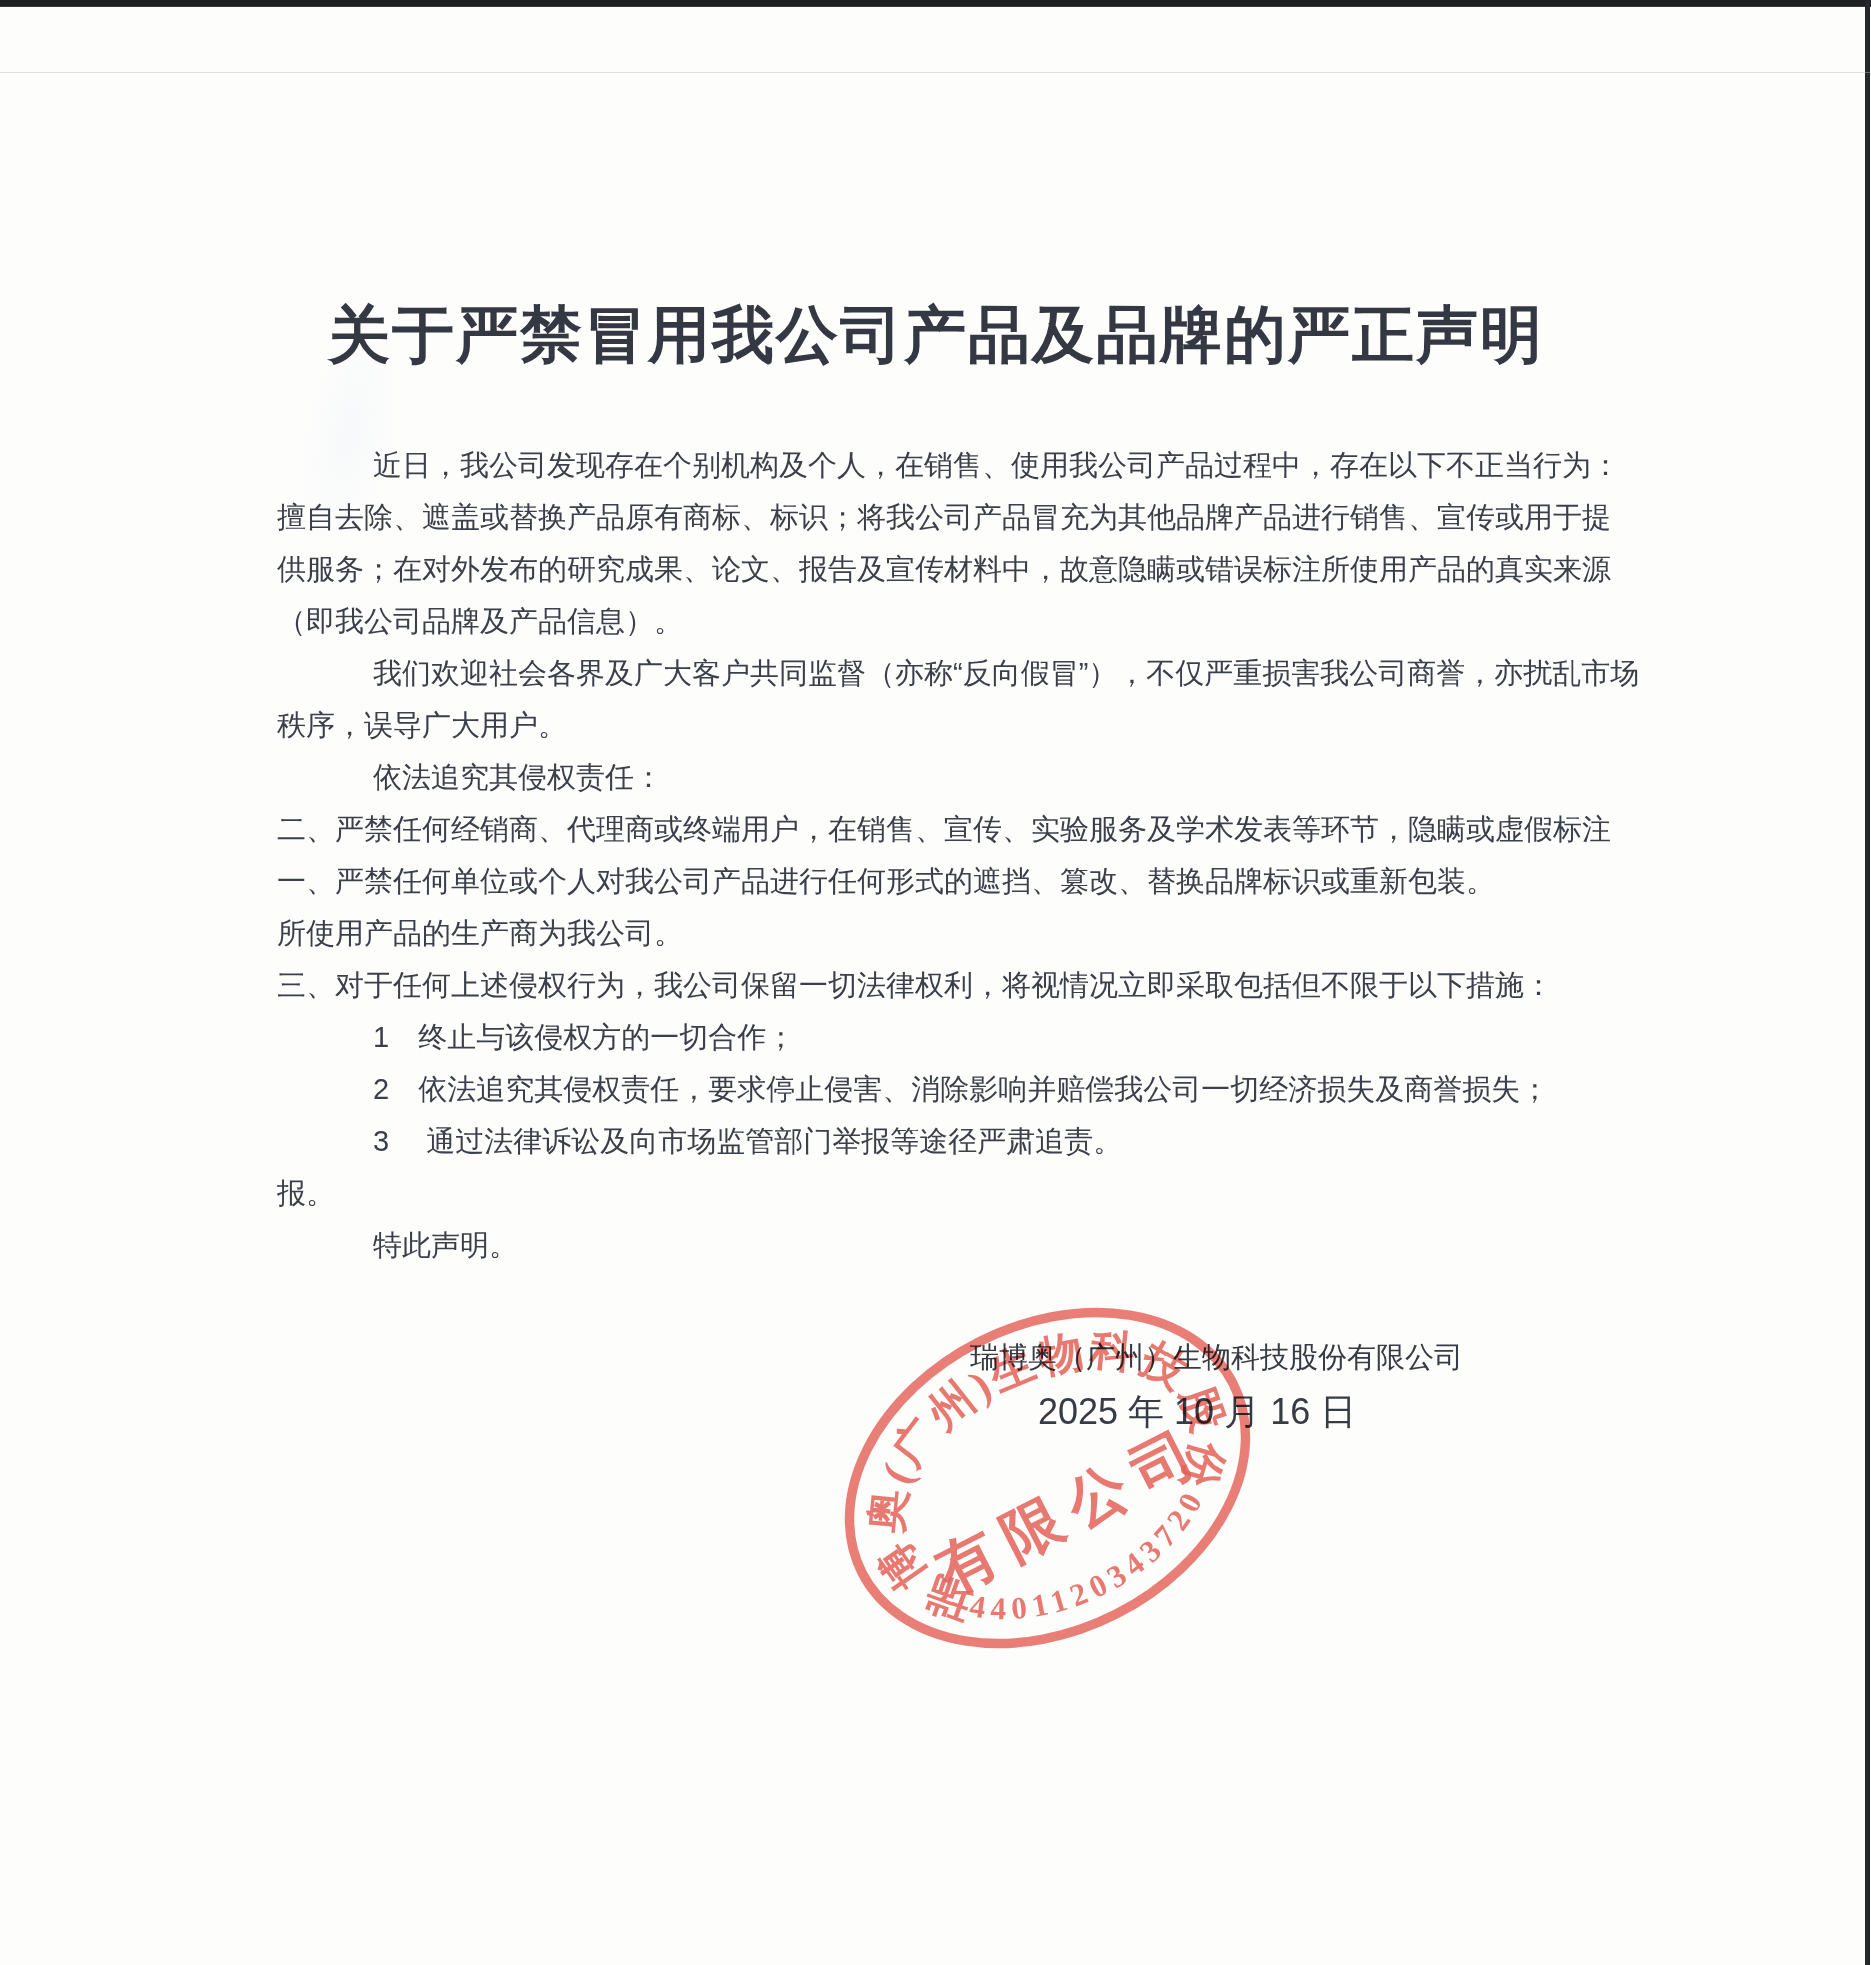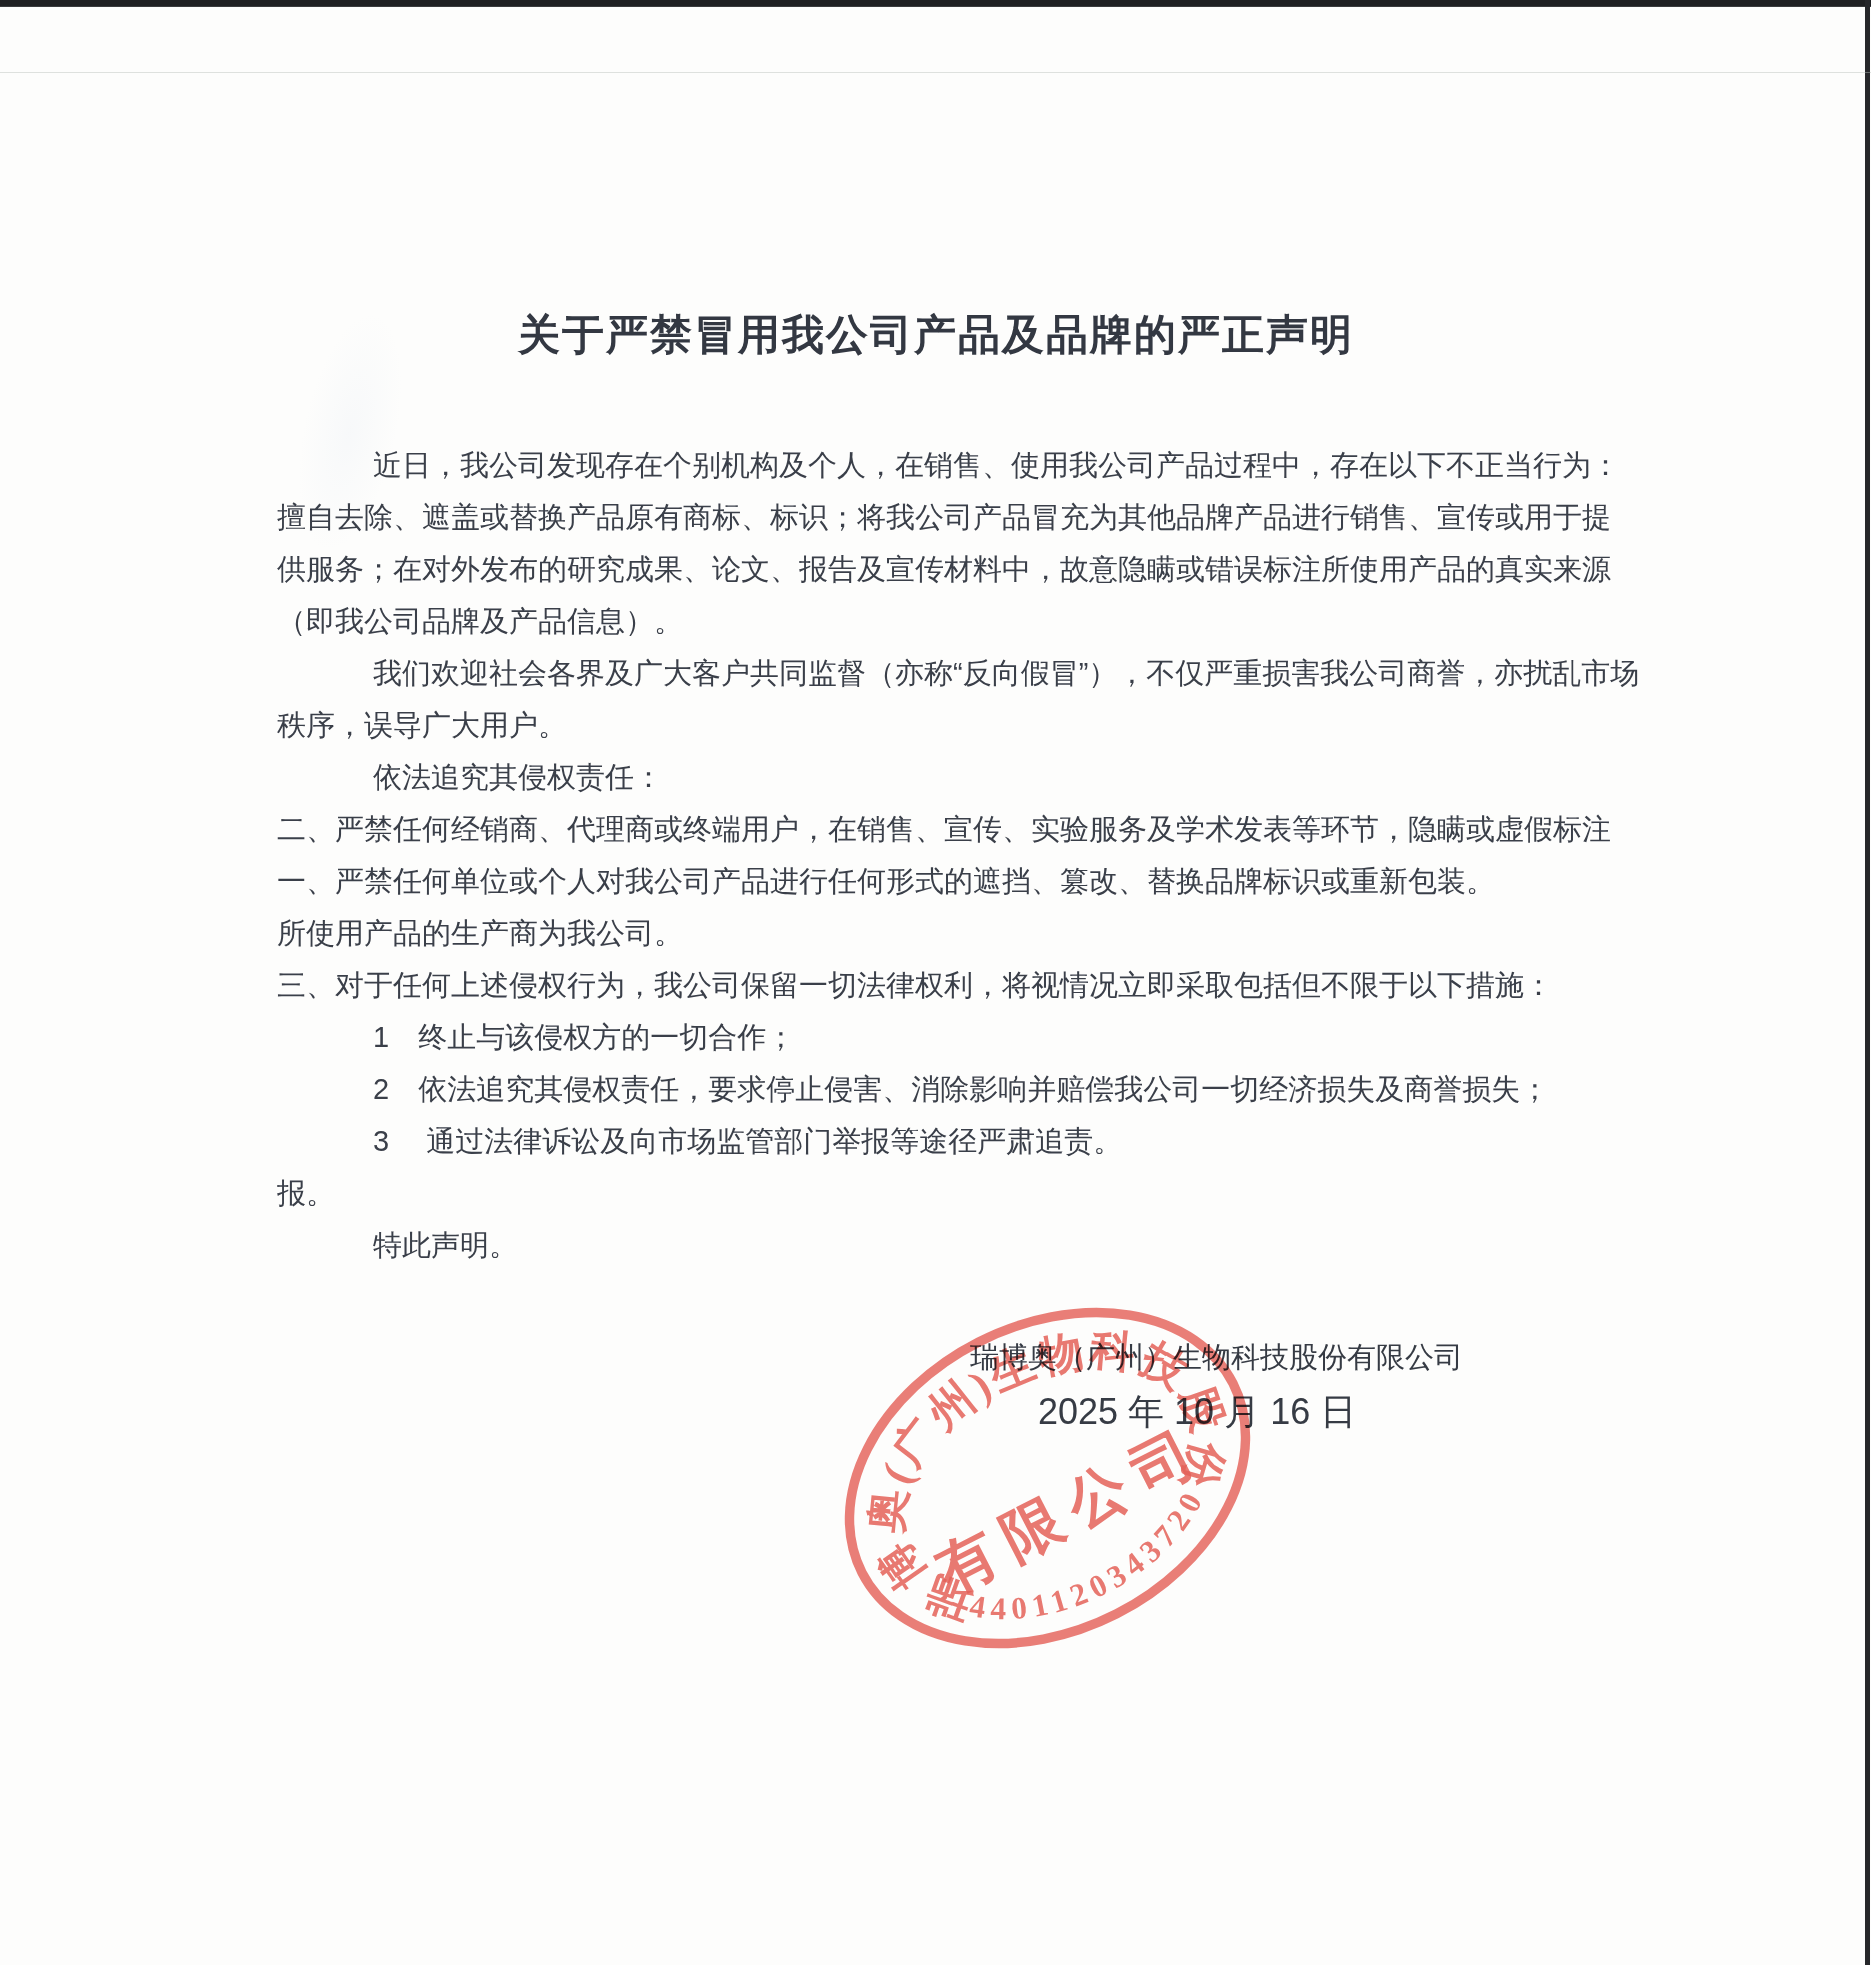--- a/index.html
+++ b/index.html
@@ -31,21 +31,21 @@
     position: absolute; left: 303px; top: 310px;
     width: 94px; height: 244px;
     background: radial-gradient(ellipse at center, rgba(195,210,230,0.10), rgba(195,210,230,0) 70%);
     transform: rotate(12deg);
   }
   
   .doc-title {
     position: absolute; left: 50%; top: 303px;
     transform: translateX(-50%);
     white-space: nowrap;
-    font-size: 42px; line-height: 63px;
+    font-size: 62px; line-height: 63px;
     font-weight: 700;
     letter-spacing: 2px;
     color: #333842;
   }
   .body-block {
     position: absolute; left: 277px; top: 439px;
     width: 1332px;
     color: #3a3f49;
   }
   .line {

